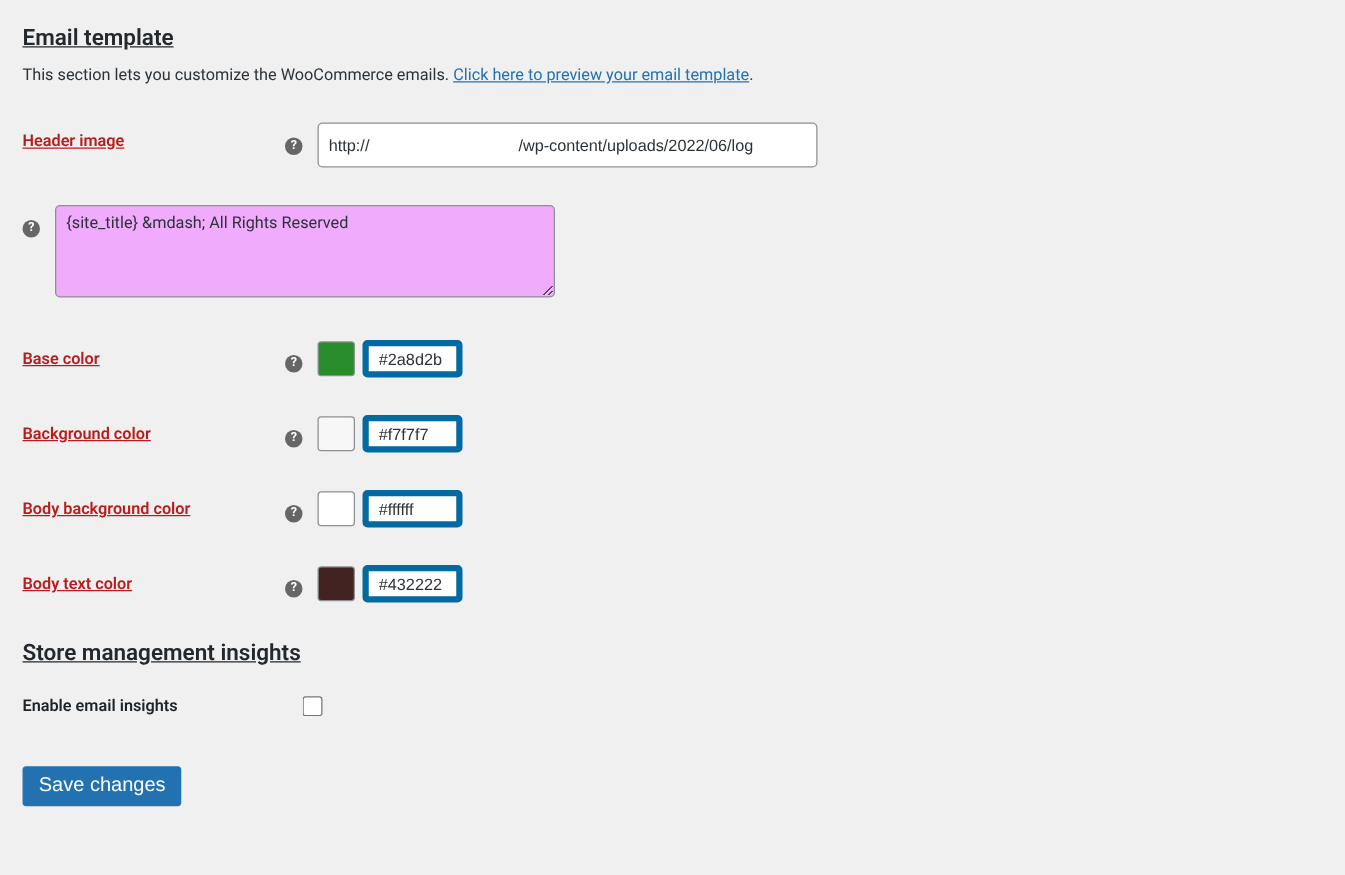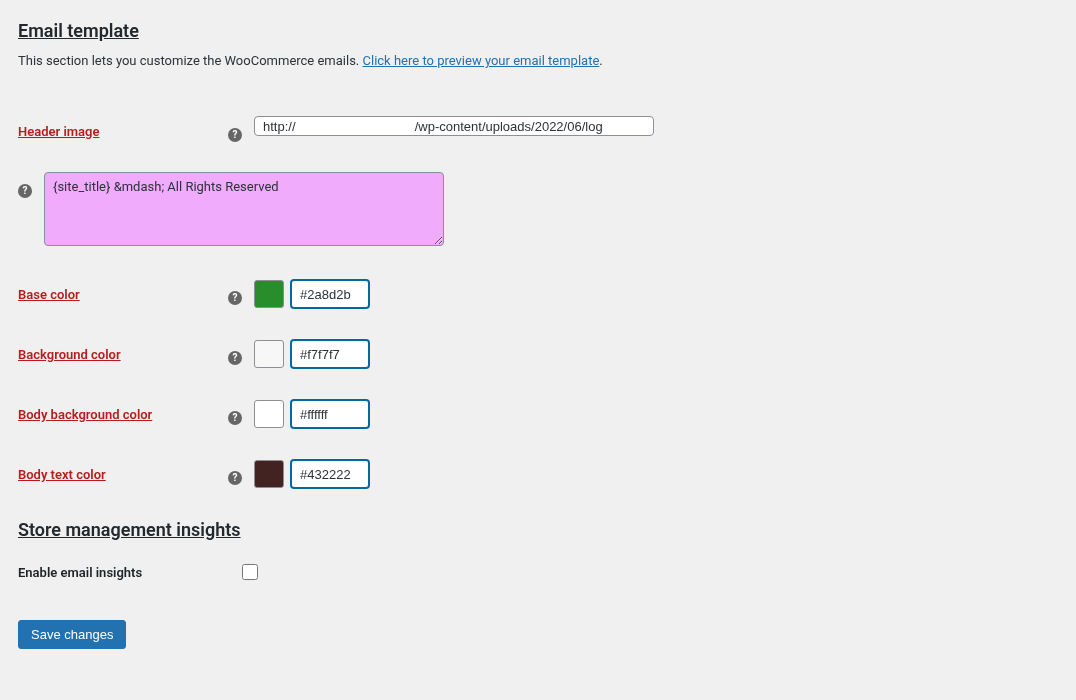--- a/index.html
+++ b/index.html
@@ -14,21 +14,21 @@
   h2 {
     font-size: 18px;
     font-weight: 600;
     color: #23282d;
     margin-bottom: 12px;
     text-decoration: underline;
   }
   .desc {
     font-size: 13px;
     color: #2c3338;
-    margin-bottom: 48px;
+    margin-bottom: 30px;
   }
   .desc a { color: #2271b1; text-decoration: underline; }
   .form-row {
     display: flex;
     align-items: flex-start;
     margin-bottom: 30px;
   }
   .label-col {
     width: 210px;
     font-weight: 600;
@@ -52,21 +52,21 @@
     background: #666;
     color: #fff;
     font-size: 10px;
     font-weight: 700;
     line-height: 1;
     cursor: help;
   }
   .input-col { flex: 1; }
   .text-input {
     width: 400px;
-    height: 20px;
+    height: 36px;
     padding: 4px 8px;
     font-size: 13px;
     border: 1px solid #8c8f94;
     border-radius: 4px;
     background: #fff;
     color: #2c3338;
   }
   .textarea {
     width: 400px;
     height: 74px;
@@ -85,21 +85,21 @@
     height: 28px;
     border: 1px solid #8c8f94;
     border-radius: 3px;
     cursor: pointer;
   }
   .color-text {
     width: 80px;
     height: 30px;
     padding: 4px 8px;
     font-size: 13px;
-    border: 2px solid #0369a1;
+    border: 5px solid #0369a1;
     border-radius: 4px;
     background: #fff;
     color: #2c3338;
   }
   .section2 { margin-top: 28px; }
   .checkbox-row {
     display: flex;
     align-items: center;
     margin-bottom: 40px;
   }
@@ -115,21 +115,21 @@
     border-radius: 3px;
     margin-right: 8px;
     accent-color: #2271b1;
   }
   .cb-desc { font-size: 13px; color: #2c3338; }
   .save-btn {
     background: #2271b1;
     color: #fff;
     border: 1px solid #2271b1;
     padding: 6px 12px;
-    font-size: 13px;
+    font-size: 16px;
     border-radius: 3px;
     cursor: pointer;
   }
 </style>
 </head>
 <body>
 
 
 
 <h2>Email template</h2>

